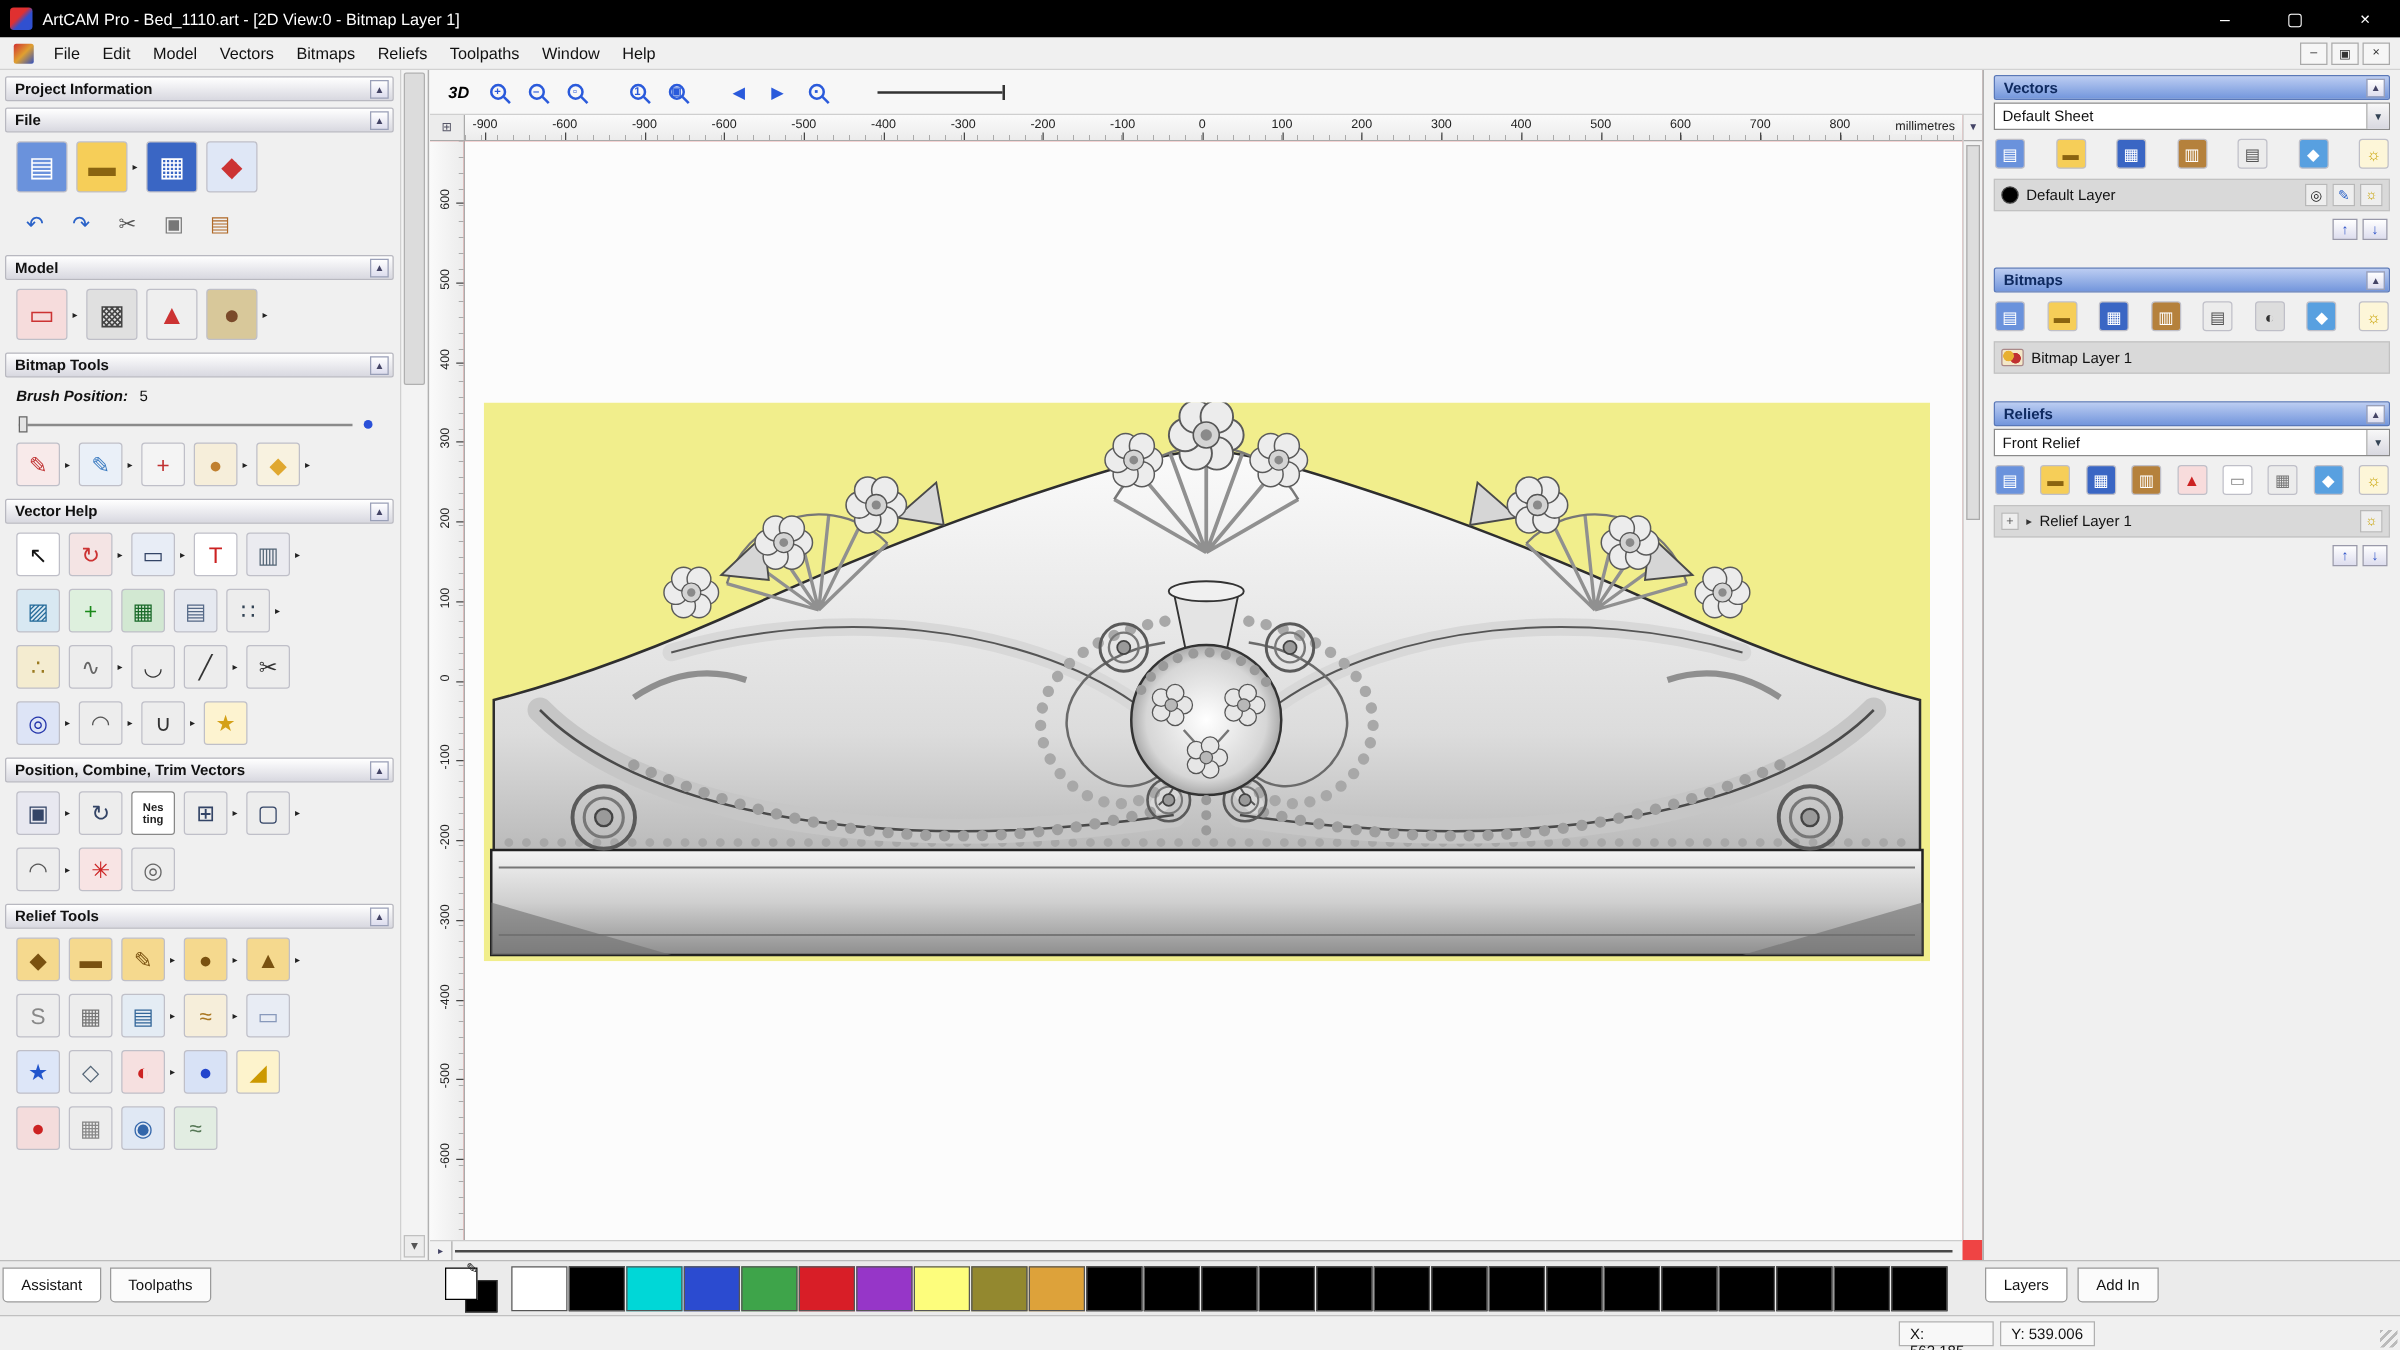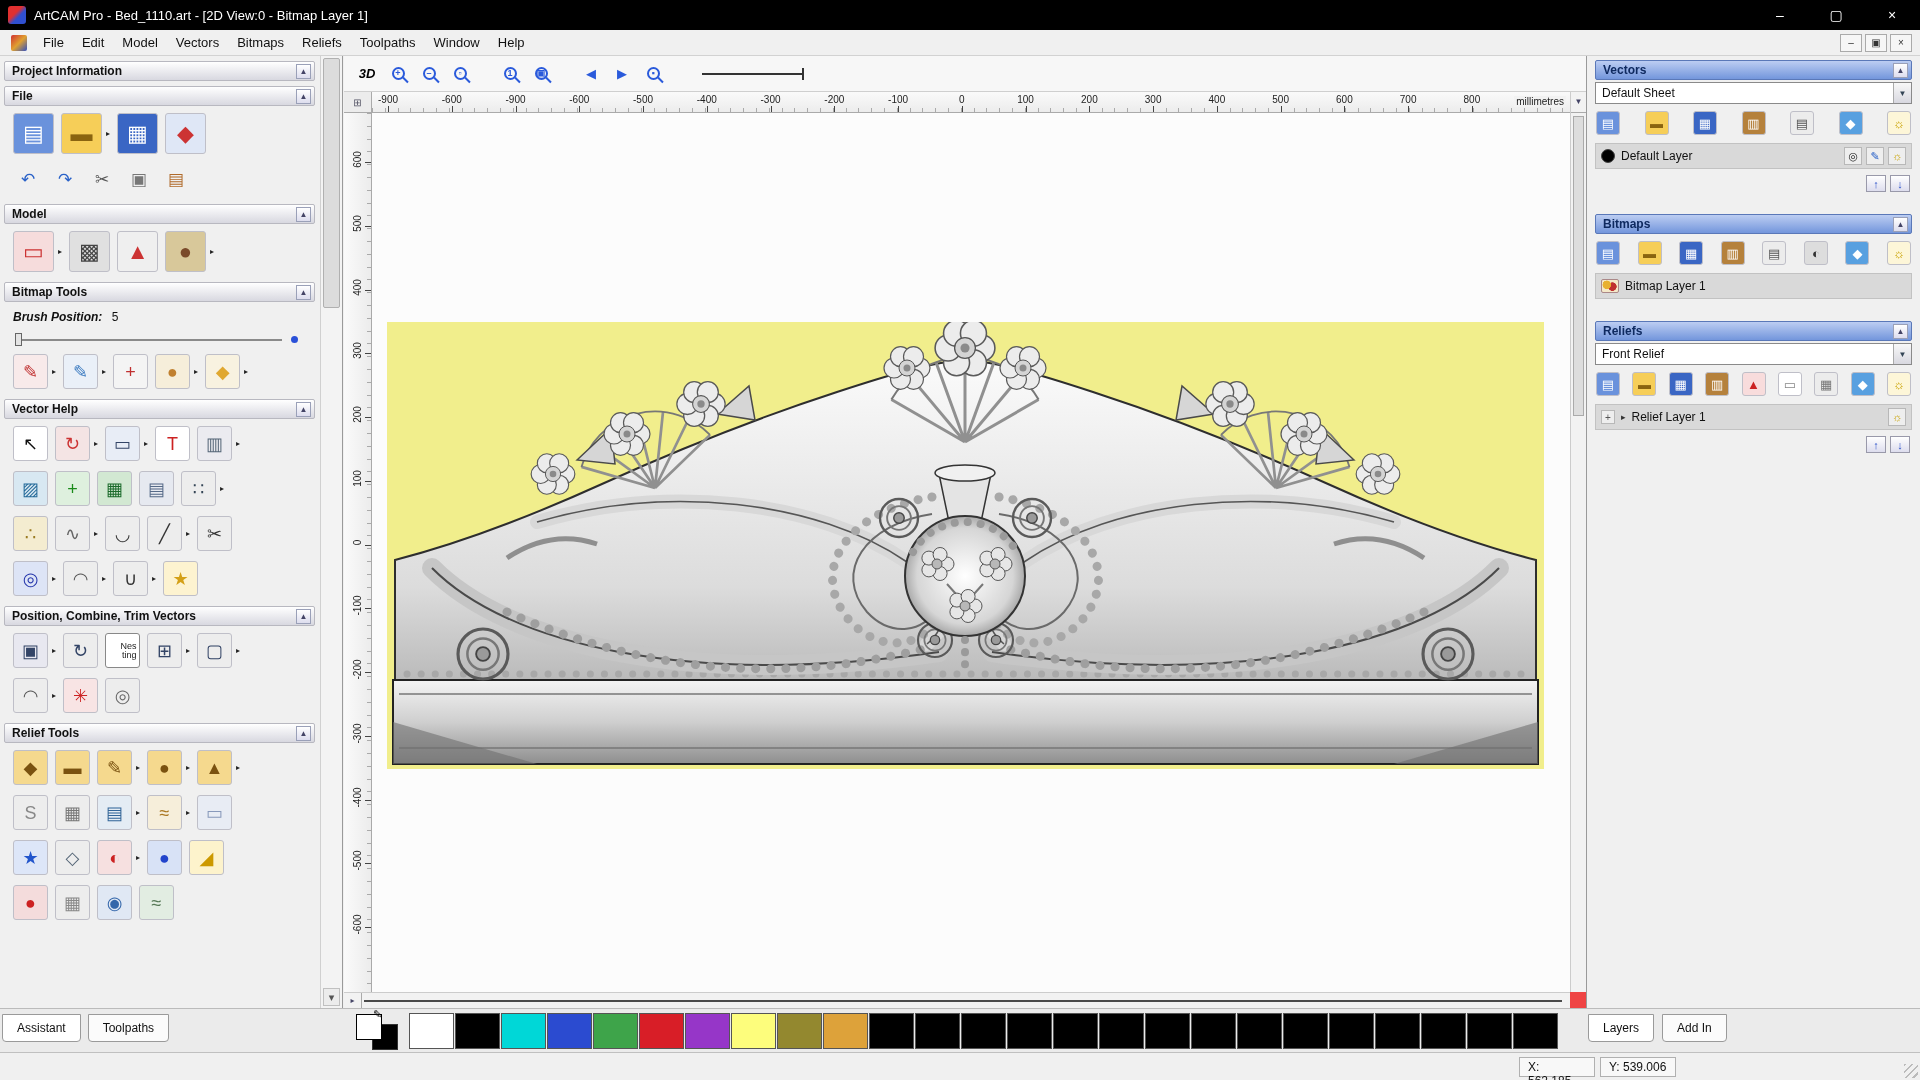--- a/index.html
+++ b/index.html
@@ -36,21 +36,21 @@
   .pi-col div { line-height:17px; }
   .pi-col .b { font-weight:bold; }
 
   .tool-row { display:flex; align-items:center; padding:5px 0 5px 13px; gap:7px; }
   .tool { display:flex; align-items:center; justify-content:center; border:1px solid #bfbfc8; background:#ececf0; border-radius:3px; }
   .tool .g { line-height:1; }
   .tool-row.lg .tool { width:41px; height:41px; font-size:22px; }
   .tool-row.md .tool { width:35px; height:35px; font-size:18px; }
   .tool-row.sm .tool { width:30px; height:30px; font-size:17px; }
   .caret { font-size:8px; color:#222; margin-left:-3px; }
-  .txt2 { font-size:9px; font-weight:normal; line-height:9px; text-align:right; color:#222; width:28px; white-space:normal; }
+  .txt2 { font-size:9px; font-weight:bold; line-height:9px; text-align:center; color:#222; width:28px; white-space:normal; }
   .gap { width:14px; display:inline-block; }
 
   .bd-row { padding:6px 13px 0; }
   .bd-label { font-weight:bold; font-style:italic; }
   .bd-val { margin-left:6px; }
   .slider { position:relative; margin:9px 15px 3px; height:13px; }
   .slider .track { position:absolute; left:0; right:22px; top:6px; height:2px; background:#8a8a8a; }
   .slider .handle { position:absolute; left:0; top:0; width:7px; height:13px; background:#e4e4e4; border:1px solid #666; }
   .slider .dot { position:absolute; right:6px; top:3px; width:7px; height:7px; border-radius:50%; background:#2a50d8; }
 

